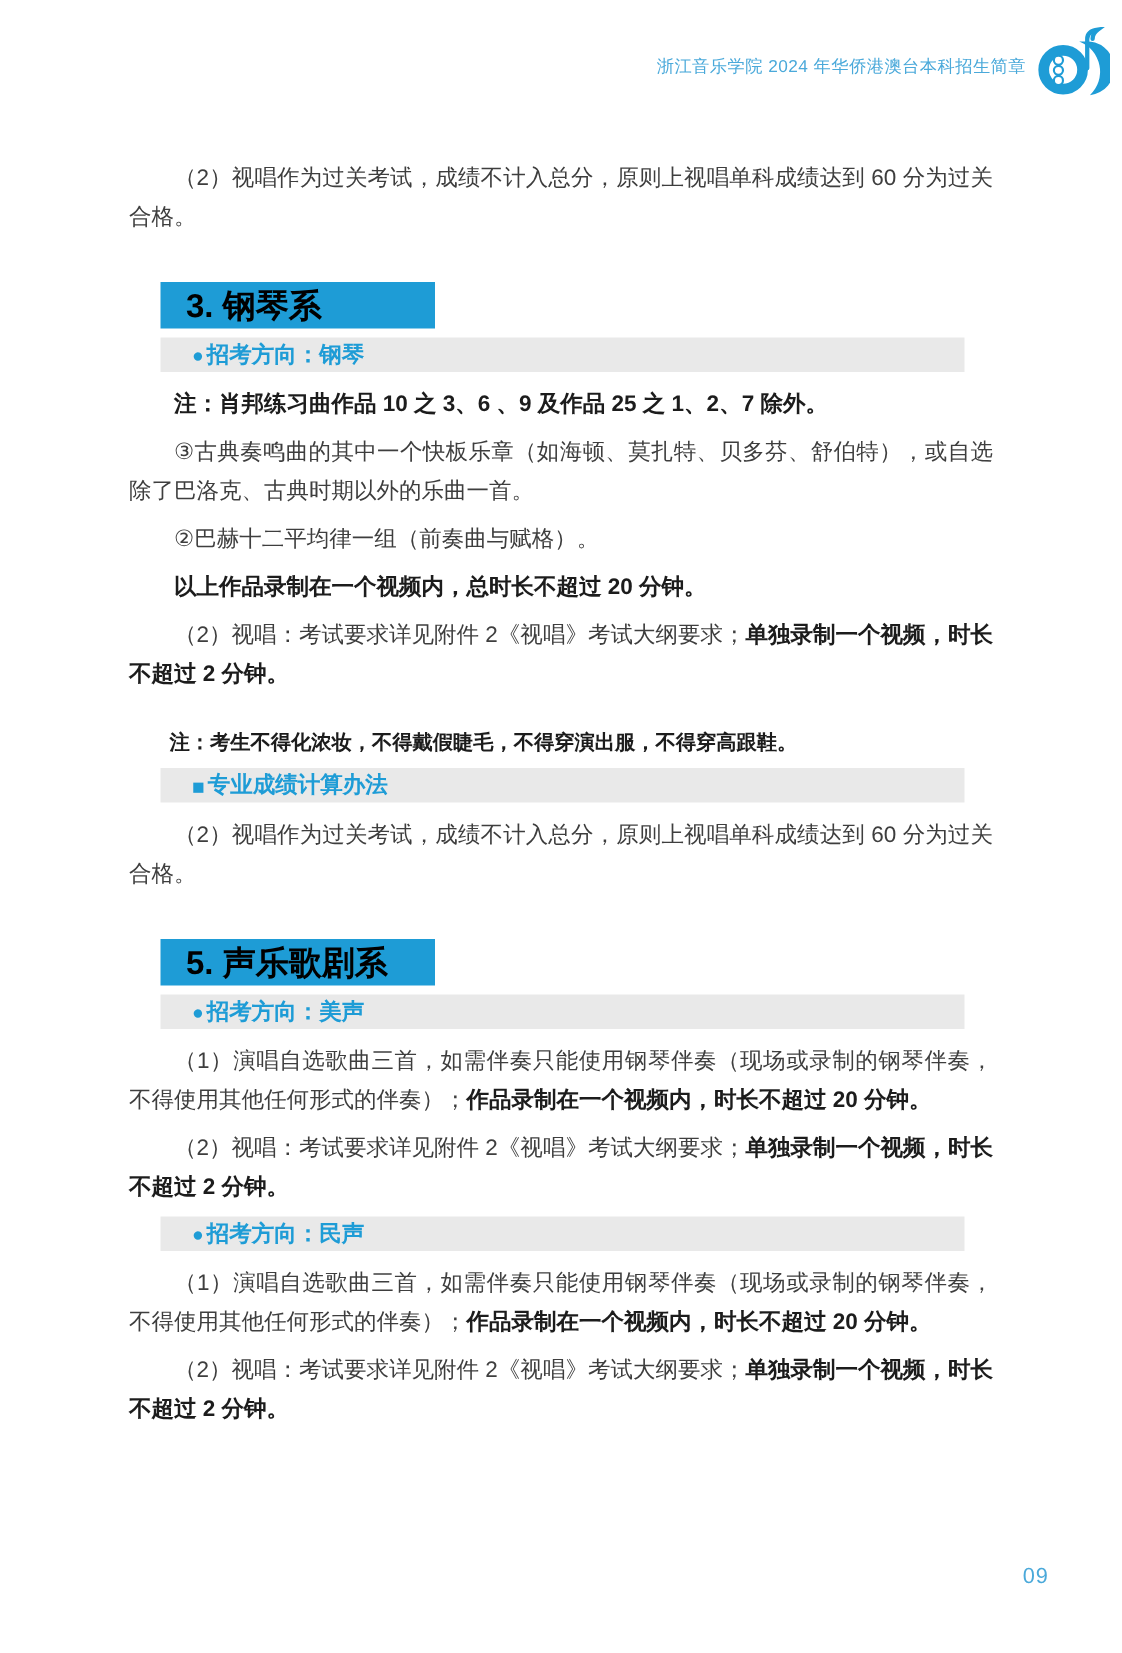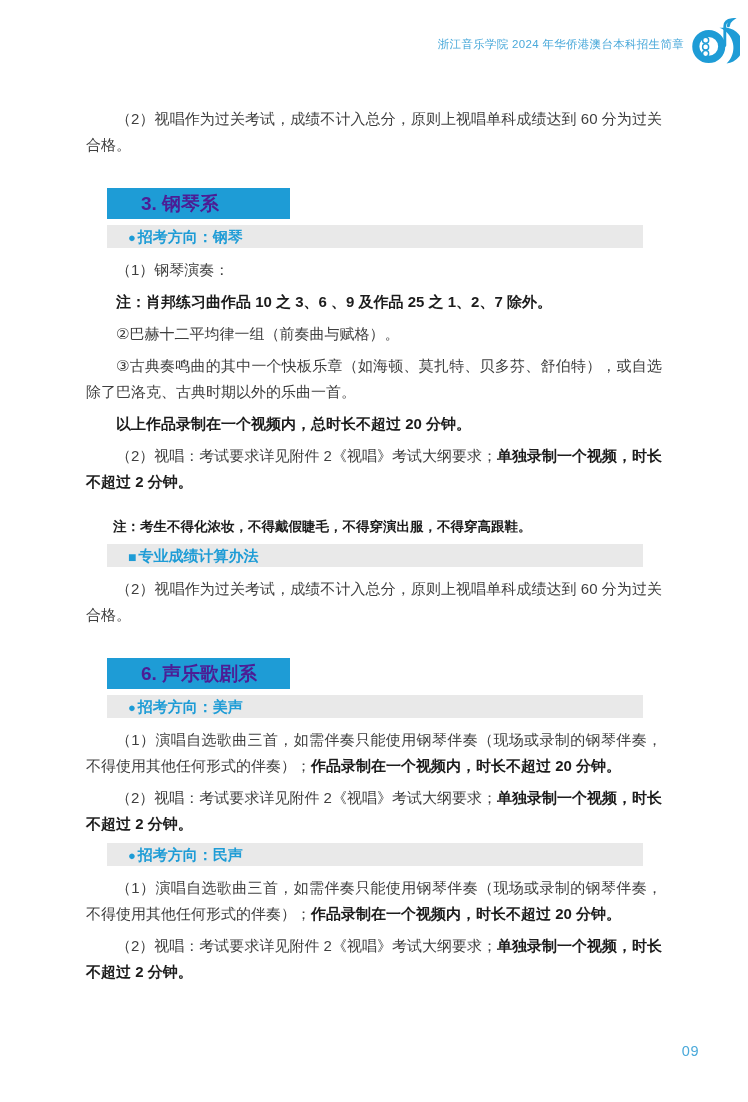--- a/index.html
+++ b/index.html
@@ -45,24 +45,24 @@
     text-indent:2em;
     text-align:justify;
   }
   .content p .b{font-weight:bold;color:var(--bold-text);}
   .content p.note-sm{font-size:13.5px;line-height:22px;margin:21px 0 6px 0;}
   .section-title{
     margin:30px 0 6px 21px;
     width:183px;height:31px;
     box-sizing:border-box;
     background:var(--accent);
-    color:#4c1d95;
-    font-size:19px;font-weight:bold;
+    color:#000000;
+    font-size:22px;font-weight:bold;
     line-height:31px;
-    padding-left:34px;
+    padding-left:17px;
   }
   .sub-bar{
     margin:2px 0 9px 21px;
     width:536px;height:23px;
     box-sizing:border-box;
     background:var(--bar-bg);
     color:var(--accent);
     font-size:15px;font-weight:bold;
     line-height:23px;
     padding-left:21px;
@@ -104,33 +104,32 @@
     </svg>
   </div>
 
   <div class="content">
       <p><span>（2）视唱作为过关考试，成绩不计入总分，原则上视唱单科成绩达到 60 分为过关合格。</span></p>
       <div class="section-title">3. 钢琴系</div>
       <div class="sub-bar">
         <span class="bullet">●</span>
         <span>招考方向：钢琴</span>
       </div>
-      <p><span>（1）钢琴演奏：</span></p>
       <p><span class="b">注：肖邦练习曲作品 10 之 3、6 、9 及作品 25 之 1、2、7 除外。</span></p>
+      <p><span>③古典奏鸣曲的其中一个快板乐章（如海顿、莫扎特、贝多芬、舒伯特），或自选除了巴洛克、古典时期以外的乐曲一首。</span></p>
       <p><span>②巴赫十二平均律一组（前奏曲与赋格）。</span></p>
-      <p><span>③古典奏鸣曲的其中一个快板乐章（如海顿、莫扎特、贝多芬、舒伯特），或自选除了巴洛克、古典时期以外的乐曲一首。</span></p>
       <p><span class="b">以上作品录制在一个视频内，总时长不超过 20 分钟。</span></p>
       <p><span>（2）视唱：考试要求详见附件 2《视唱》考试大纲要求；</span><span class="b">单独录制一个视频，时长不超过 2 分钟。</span></p>
       <p class="note-sm"><span class="b">注：考生不得化浓妆，不得戴假睫毛，不得穿演出服，不得穿高跟鞋。</span></p>
       <div class="sub-bar">
         <span class="bullet square">■</span>
         <span>专业成绩计算办法</span>
       </div>
       <p><span>（2）视唱作为过关考试，成绩不计入总分，原则上视唱单科成绩达到 60 分为过关合格。</span></p>
-      <div class="section-title">6. 声乐歌剧系</div>
+      <div class="section-title">5. 声乐歌剧系</div>
       <div class="sub-bar">
         <span class="bullet">●</span>
         <span>招考方向：美声</span>
       </div>
       <p><span>（1）演唱自选歌曲三首，如需伴奏只能使用钢琴伴奏（现场或录制的钢琴伴奏，不得使用其他任何形式的伴奏）；</span><span class="b">作品录制在一个视频内，时长不超过 20 分钟。</span></p>
       <p><span>（2）视唱：考试要求详见附件 2《视唱》考试大纲要求；</span><span class="b">单独录制一个视频，时长不超过 2 分钟。</span></p>
       <div class="sub-bar">
         <span class="bullet">●</span>
         <span>招考方向：民声</span>
       </div>

